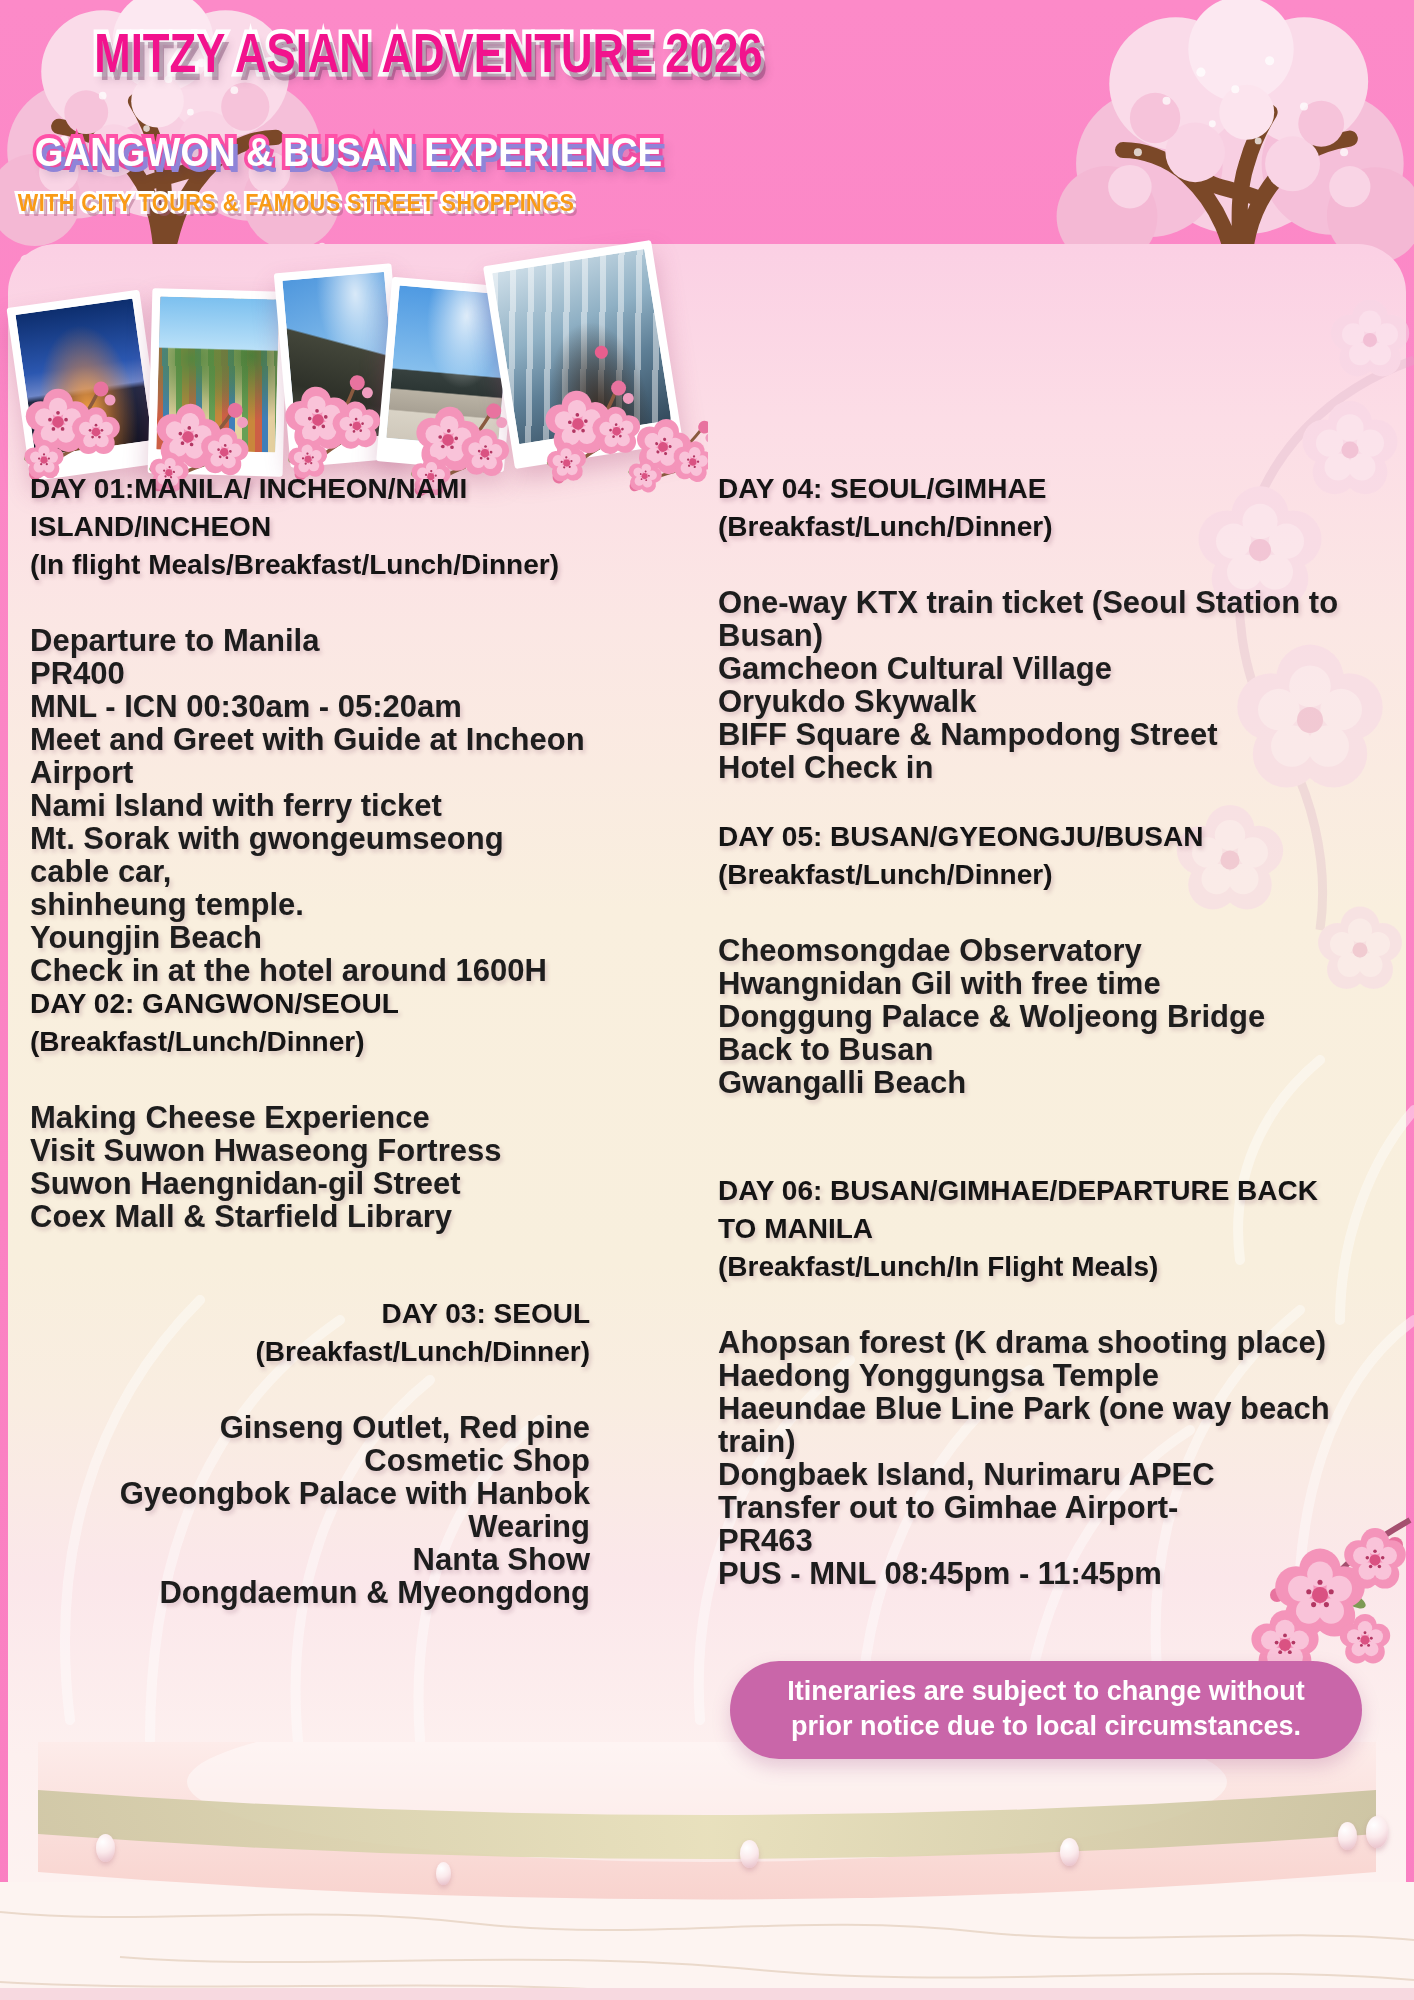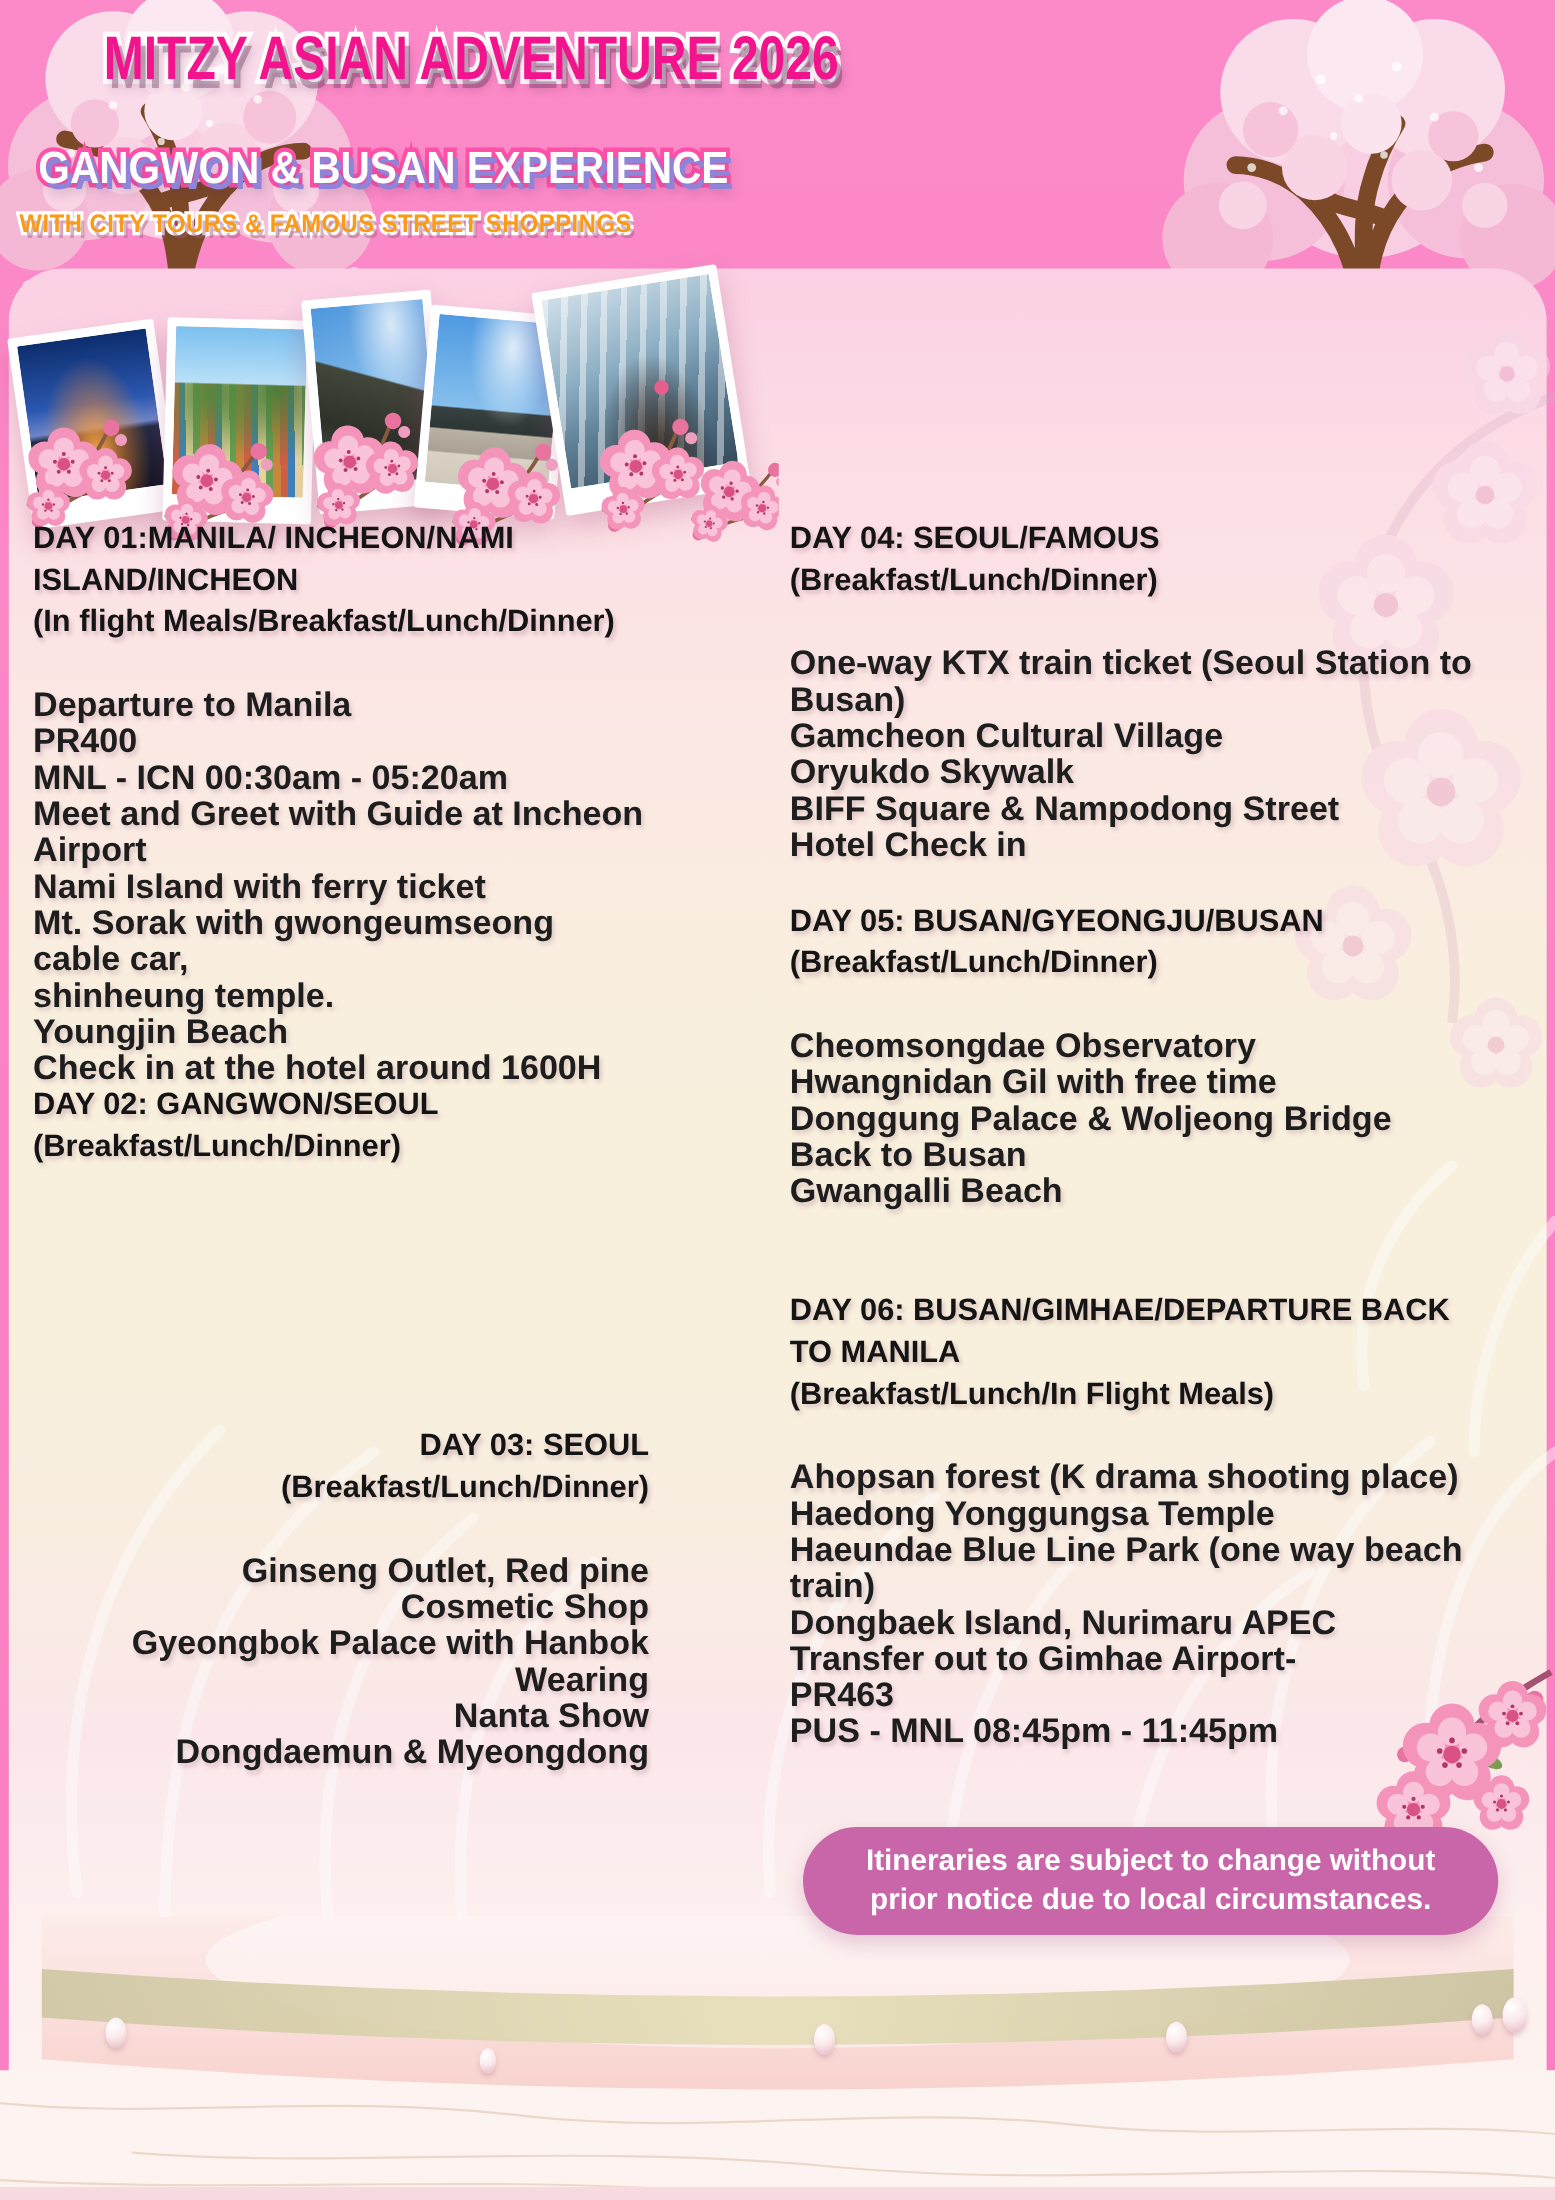--- a/index.html
+++ b/index.html
@@ -289,32 +289,36 @@
 Meet and Greet with Guide at Incheon Airport
 Nami Island with ferry ticket
 Mt. Sorak with gwongeumseong cable car,
 shinheung temple.
 Youngjin Beach
 Check in at the hotel around 1600H</p>
   </section>
   <section class="sec" style="left:30px;top:985px;width:560px;">
     <h2 class="sec-title">DAY 02: GANGWON/SEOUL
 (Breakfast/Lunch/Dinner)</h2>
+    <p class="sec-body">Making Cheese Experience
+Visit Suwon Hwaseong Fortress
+Suwon Haengnidan-gil Street
+Coex Mall &amp; Starfield Library</p>
   </section>
   <section class="sec" style="left:30px;top:1295px;width:560px;text-align:right;">
     <h2 class="sec-title">DAY 03: SEOUL
 (Breakfast/Lunch/Dinner)</h2>
     <p class="sec-body">Ginseng Outlet, Red pine
 Cosmetic Shop
 Gyeongbok Palace with Hanbok Wearing
 Nanta Show
 Dongdaemun &amp; Myeongdong</p>
   </section>
   <section class="sec" style="left:718px;top:470px;width:650px;">
-    <h2 class="sec-title">DAY 04: SEOUL/FAMOUS
+    <h2 class="sec-title">DAY 04: SEOUL/GIMHAE
 (Breakfast/Lunch/Dinner)</h2>
     <p class="sec-body">One-way KTX train ticket (Seoul Station to Busan)
 Gamcheon Cultural Village
 Oryukdo Skywalk
 BIFF Square &amp; Nampodong Street
 Hotel Check in</p>
   </section>
   <section class="sec" style="left:718px;top:818px;width:650px;">
     <h2 class="sec-title">DAY 05: BUSAN/GYEONGJU/BUSAN
 (Breakfast/Lunch/Dinner)</h2>

